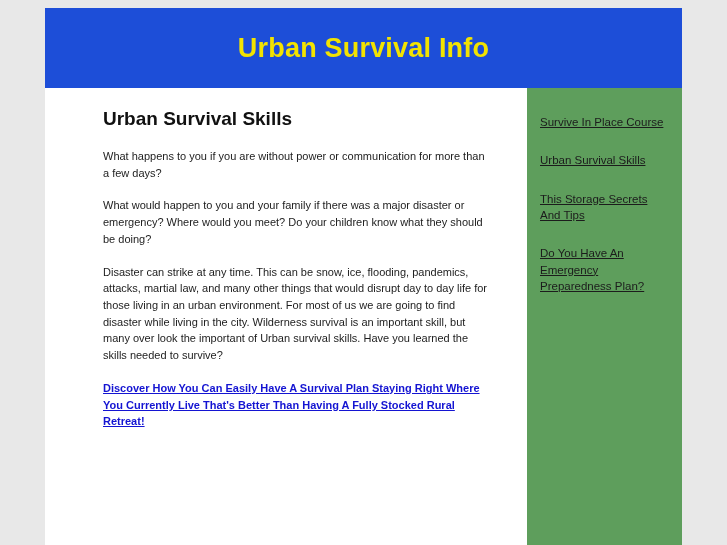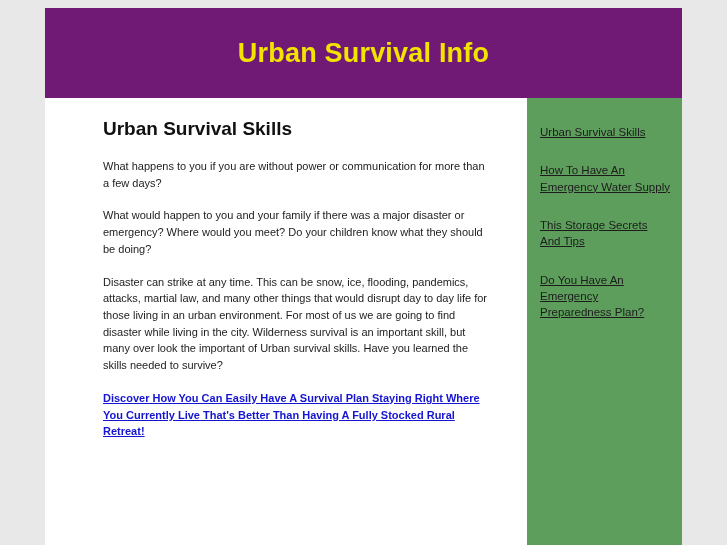--- a/index.html
+++ b/index.html
@@ -18,22 +18,22 @@
   .site-wrap {
     position: absolute;
     left: 45px;
     top: 8px;
     width: 637px;
     min-height: 537px;
     background: #ffffff;
     box-shadow: 0 0 0 0 transparent;
   }
   .site-header {
-    background: #701a75;
-    height: 90px;
+    background: #1d4ed8;
+    height: 80px;
     display: flex;
     align-items: center;
     justify-content: center;
   }
   .site-title {
     color: #f2e300;
     font-size: 27px;
     font-weight: bold;
     letter-spacing: 0.2px;
     font-family: "Liberation Sans", sans-serif;
@@ -100,21 +100,21 @@
       <div class="content">
         <h1>Urban Survival Skills</h1>
         <p>What happens to you if you are without power or communication for more than a few days?</p>
         <p>What would happen to you and your family if there was a major disaster or emergency? Where would you meet? Do your children know what they should be doing?</p>
         <p>Disaster can strike at any time. This can be snow, ice, flooding, pandemics, attacks, martial law, and many other things that would disrupt day to day life for those living in an urban environment. For most of us we are going to find disaster while living in the city. Wilderness survival is an important skill, but many over look the important of Urban survival skills. Have you learned the skills needed to survive?</p>
         <p class="cta">Discover How You Can Easily Have A Survival Plan Staying Right Where You Currently Live That's Better Than Having A Fully Stocked Rural Retreat!</p>
 
       </div>
 
       <div class="sidebar">
+        <a class="side-link">Survive In Place Course</a>
         <a class="side-link">Urban Survival Skills</a>
-        <a class="side-link">How To Have An Emergency Water Supply</a>
         <a class="side-link">This Storage Secrets And Tips</a>
         <a class="side-link">Do You Have An Emergency Preparedness Plan?</a>
       </div>
 
     </div>
   </div>
 </div>
 
 </body></html>

